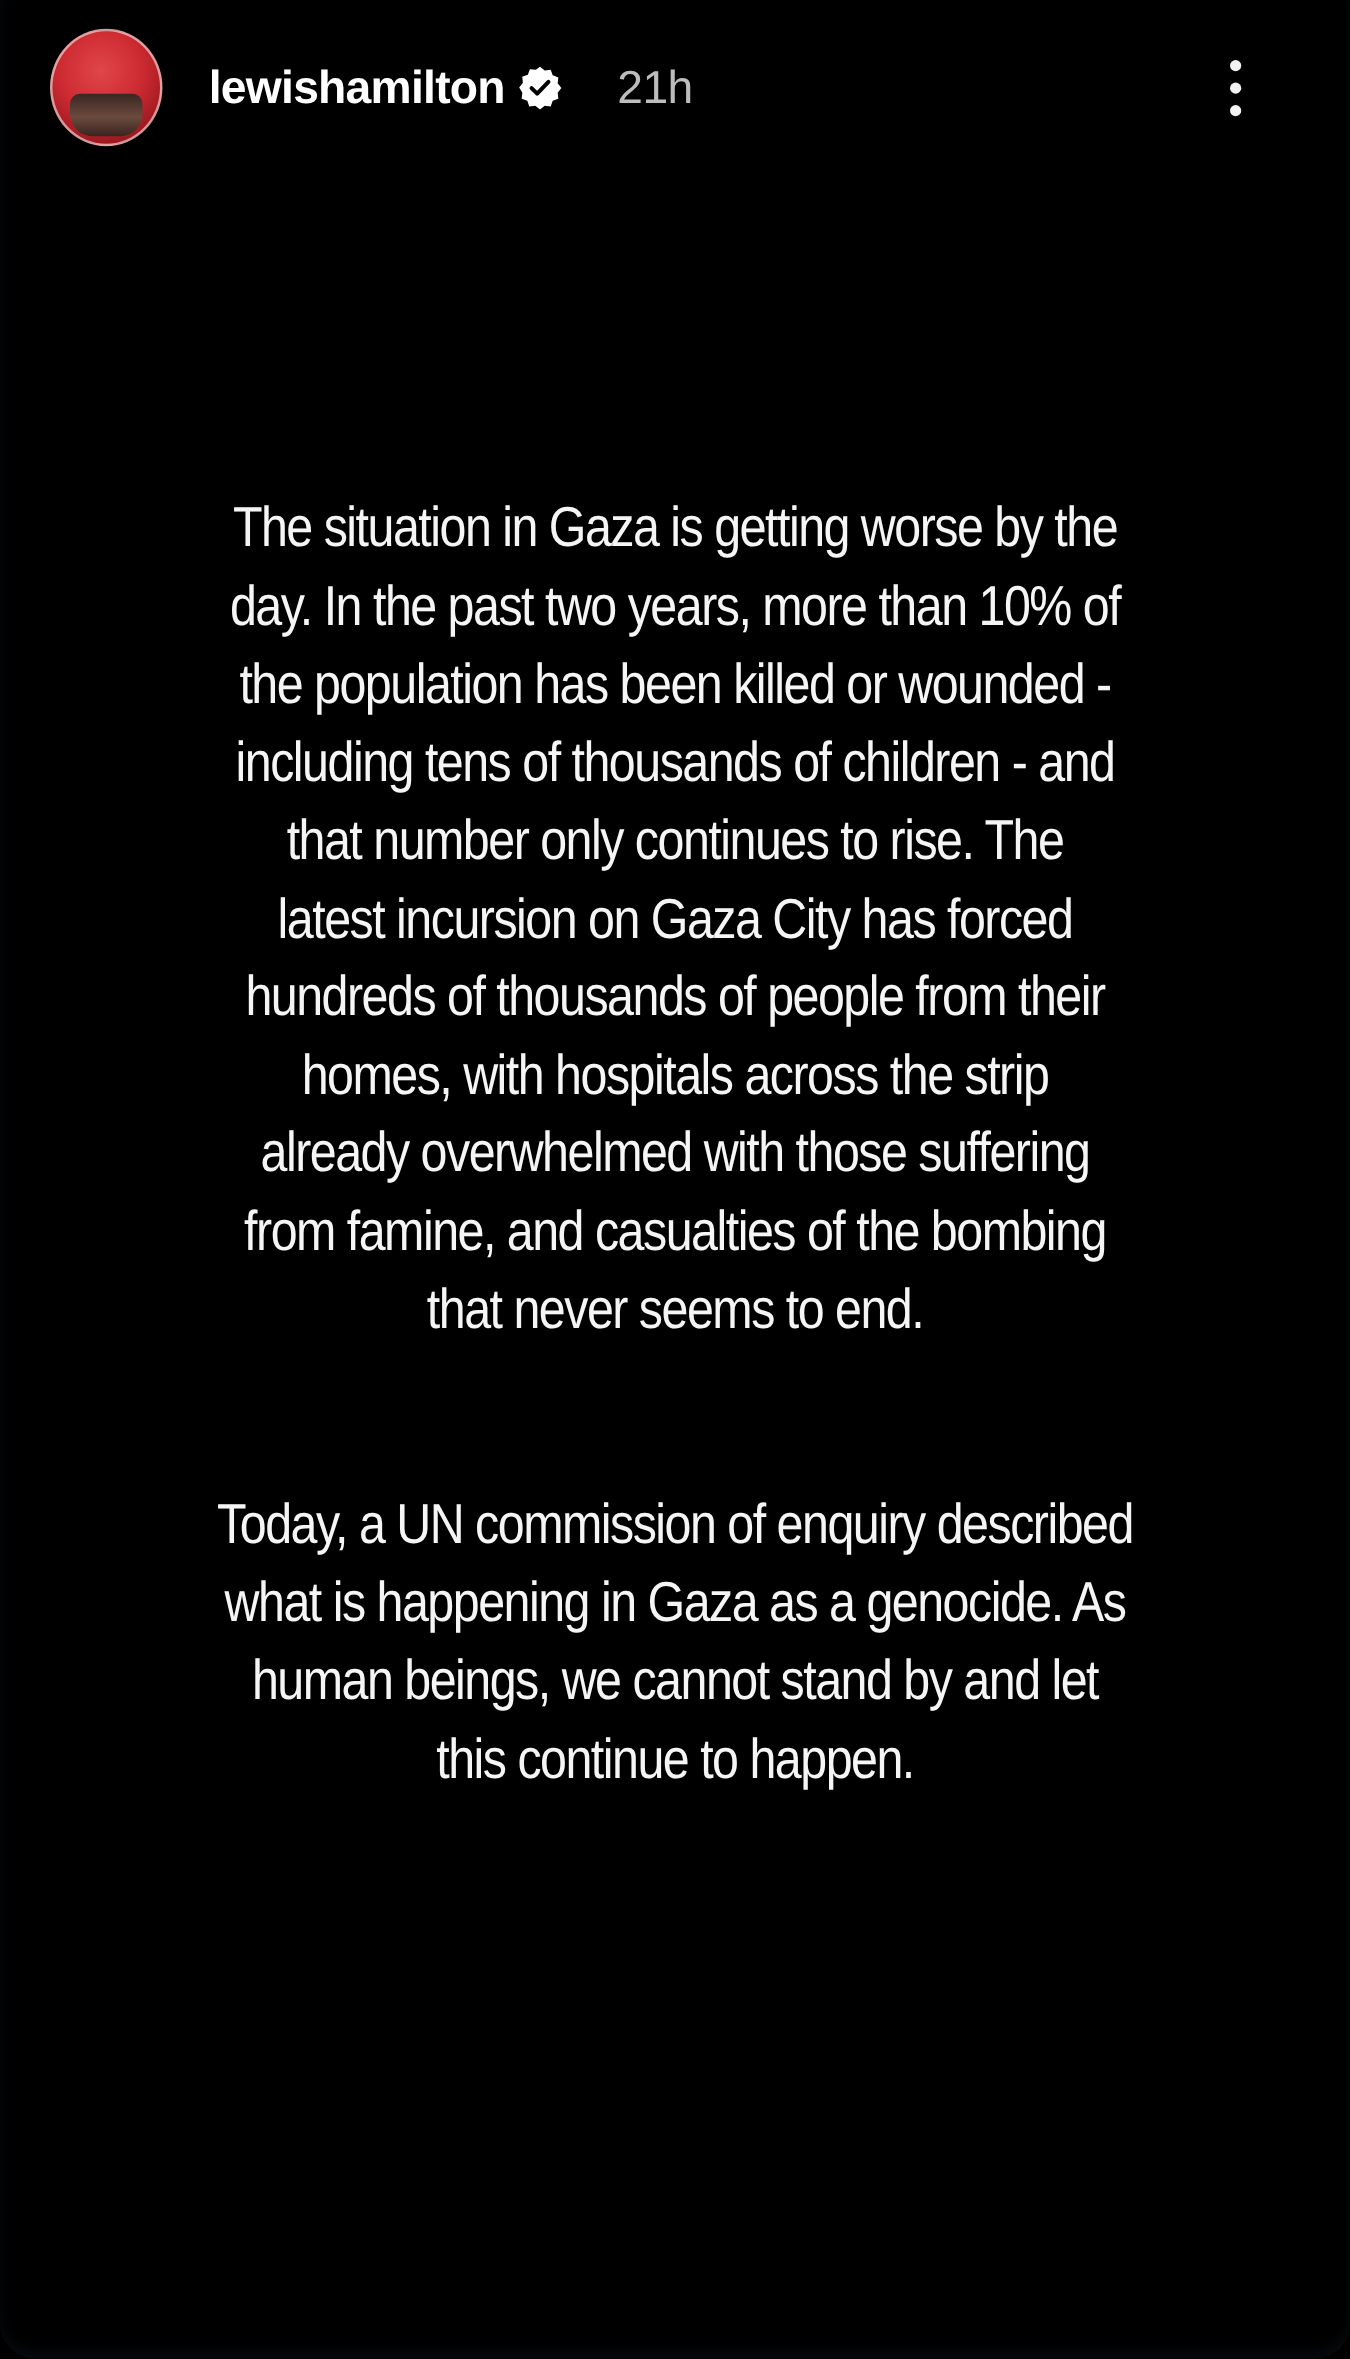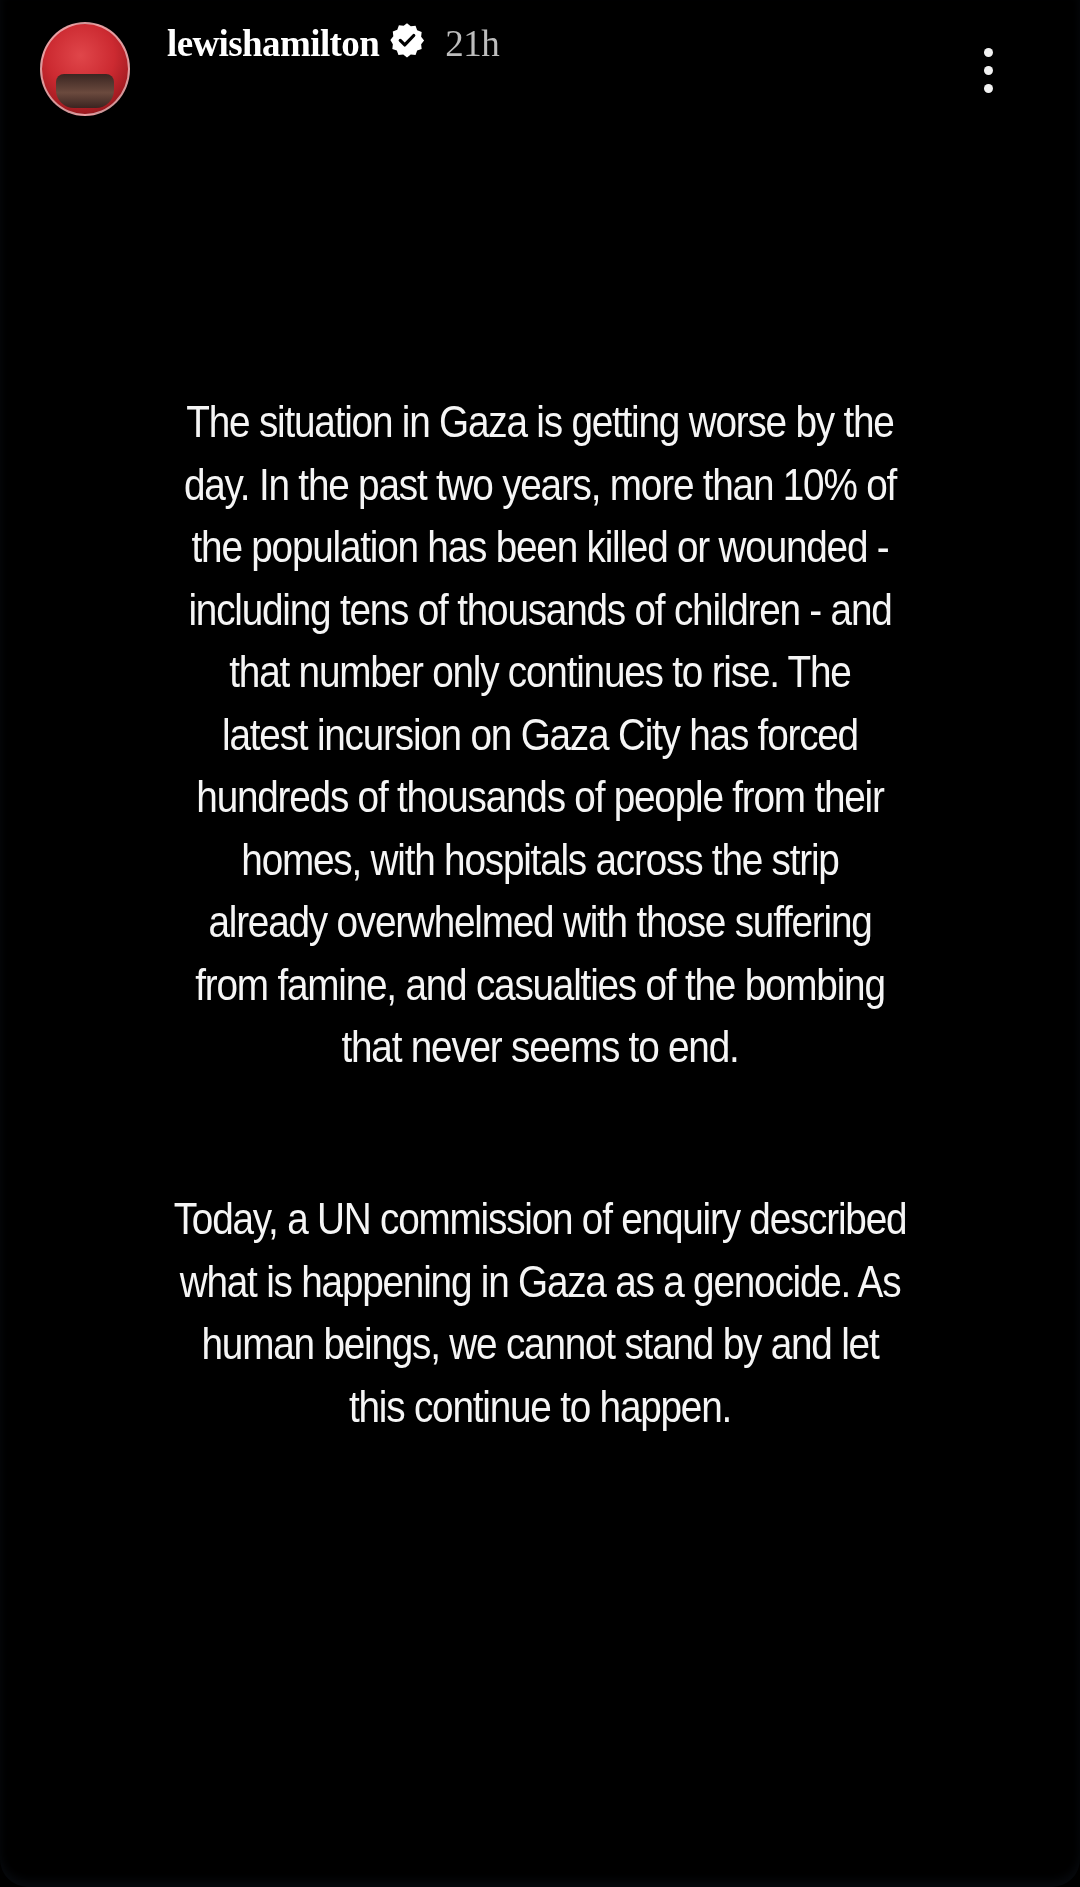--- a/index.html
+++ b/index.html
@@ -22,21 +22,21 @@
       border-radius: 0 0 28px 28px;
       box-shadow: inset 0 -6px 10px rgba(20, 28, 40, 0.35);
     }
     .header {
       position: absolute;
       top: 22px;
       left: 40px;
       right: 40px;
       height: 96px;
       display: flex;
-      font-family: Liberation Serif, serif;
+      align-items: center;
     }
     .avatar {
       width: 90px;
       height: 94px;
       border-radius: 50%;
       background: radial-gradient(circle at 45% 35%, #e0464a 0%, #cc2a31 45%, #a01a20 75%, #5a1214 100%);
       position: relative;
       overflow: hidden;
       border: 2px solid rgba(255,255,255,0.55);
       box-sizing: border-box;
@@ -58,21 +58,21 @@
       letter-spacing: -0.6px;
       color: #ffffff;
     }
     .badge {
       margin-left: 10px;
       width: 36px;
       height: 36px;
       display: inline-flex;
     }
     .time {
-      margin-left: 20px;
+      margin-left: 44px;
       font-size: 37px;
       color: #bdbdbd;
       letter-spacing: -0.5px;
     }
     .menu {
       position: absolute;
       right: 22px;
       top: 4px;
       width: 60px;
       height: 88px;

